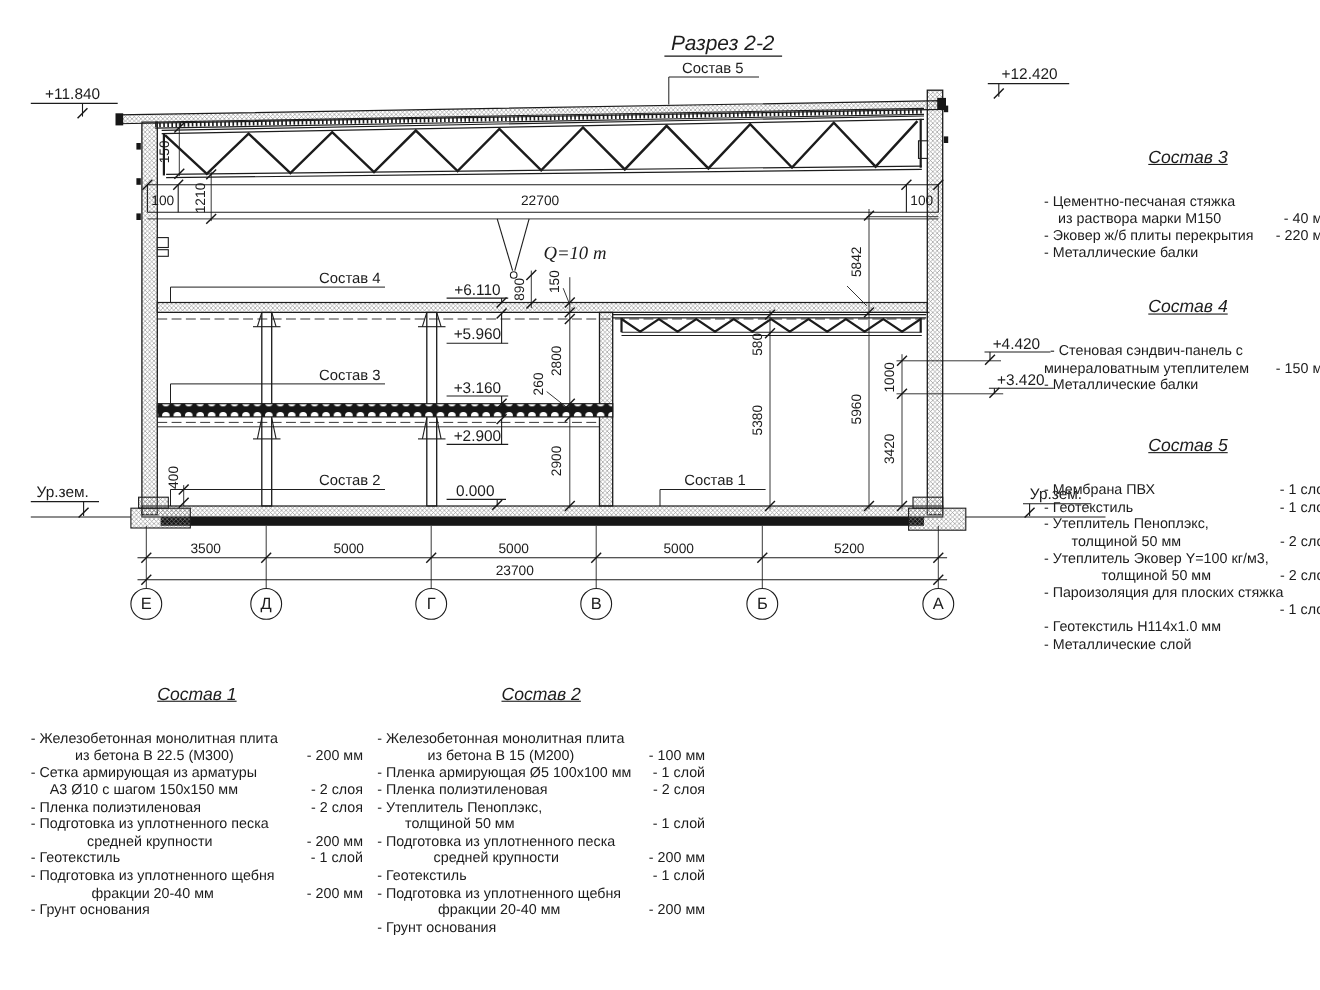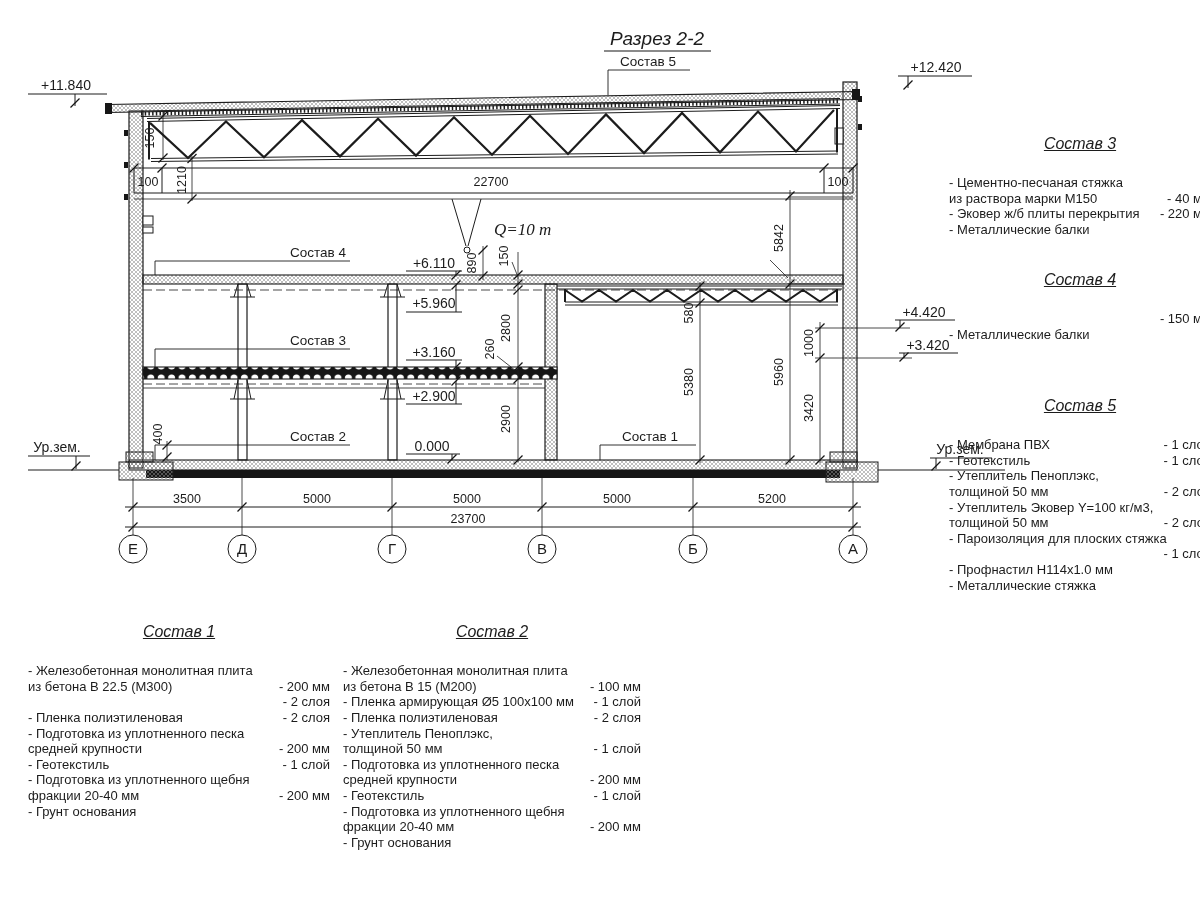--- a/index.html
+++ b/index.html
@@ -10,21 +10,21 @@
   .lvltxt{font-size:14px;}
   .leadtxt{font-size:13.5px;}
   .gridtxt{font-size:15px;}
   .titletxt{font-size:19px;font-style:italic;}
   .qtxt{font-size:17px;font-style:italic;font-family:"Liberation Serif",serif;}
   .comp{position:absolute;font-size:13px;line-height:1.2;}
   .comp-h{font-size:16px;font-style:italic;text-align:center;
           text-decoration:underline;margin-bottom:22px;}
   .comp .row{display:flex;flex-wrap:wrap;justify-content:space-between;
              align-items:flex-end;}
-  .comp .t{white-space:pre-line;}
+  .comp .t{white-space:pre-line;text-align:center;}
   .comp .v{margin-left:auto;white-space:nowrap;text-align:right;}
 </style>
 </head>
 <body>
 
 
 
 <svg width="1200" height="900" viewBox="0 0 1200 900">
   <defs>
     <pattern id="st" width="4" height="4" patternUnits="userSpaceOnUse">
@@ -360,20 +360,22 @@
     </div>
   <div class="row">
       <span class="t">- Металлические балки</span>
       <span class="v"></span>
     </div>
 </div>
 
 <div class="comp" style="left:949px;top:270px;width:262px">
   <div class="comp-h">Состав 4</div>
   <div class="row">
+      <span class="t">- Стеновая сэндвич-панель с
+минераловатным утеплителем</span>
       <span class="v">- 150 мм</span>
     </div>
   <div class="row">
       <span class="t">- Металлические балки</span>
       <span class="v"></span>
     </div>
 </div>
 
 <div class="comp" style="left:949px;top:396px;width:262px">
   <div class="comp-h">Состав 5</div>
@@ -393,37 +395,39 @@
   <div class="row">
       <span class="t">- Утеплитель Эковер Y=100 кг/м3,
 толщиной 50 мм</span>
       <span class="v">- 2 слоя</span>
     </div>
   <div class="row">
       <span class="t">- Пароизоляция для плоских стяжка</span>
       <span class="v">- 1 слой</span>
     </div>
   <div class="row">
-      <span class="t">- Профнастил Н114х1.0 мм</span>
-      <span class="v"></span>
-    </div>
-  <div class="row">
-      <span class="t">- Металлические стяжка</span>
+      <span class="t">- Геотекстиль Н114х1.0 мм</span>
+      <span class="v"></span>
+    </div>
+  <div class="row">
+      <span class="t">- Металлические слой</span>
       <span class="v"></span>
     </div>
 </div>
 
 <div class="comp" style="left:28px;top:622px;width:302px">
   <div class="comp-h">Состав 1</div>
   <div class="row">
       <span class="t">- Железобетонная  монолитная плита
 из бетона В 22.5 (М300)</span>
       <span class="v">- 200 мм</span>
     </div>
   <div class="row">
+      <span class="t">- Сетка армирующая из арматуры
+А3 Ø10 с шагом 150х150 мм</span>
       <span class="v">- 2 слоя</span>
     </div>
   <div class="row">
       <span class="t">- Пленка полиэтиленовая</span>
       <span class="v">-  2 слоя</span>
     </div>
   <div class="row">
       <span class="t">- Подготовка из уплотненного песка
 средней крупности</span>
       <span class="v">- 200 мм</span>

